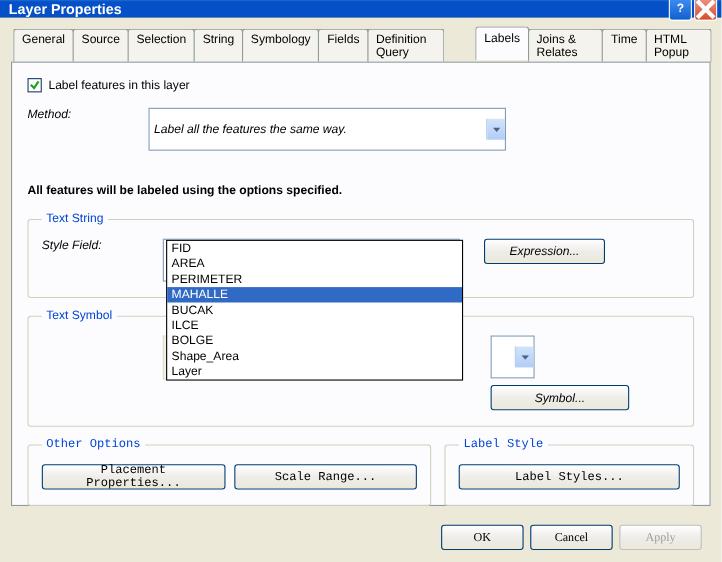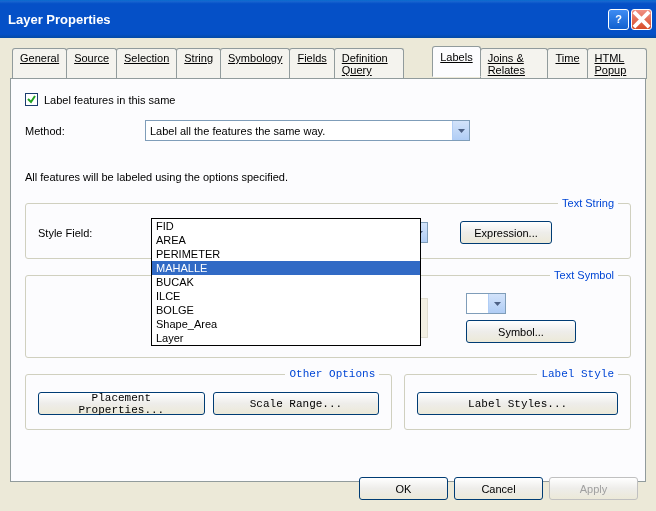--- a/index.html
+++ b/index.html
@@ -7,21 +7,21 @@
     margin: 0;
     font-family: Tahoma, sans-serif;
     font-size: 11px;
     background: #ece9d8;
     width: 656px;
     height: 511px;
     overflow: hidden;
     position: relative;
   }
   .title-bar {
-    height: 38px;
+    height: 16px;
     background: linear-gradient(to bottom, #0a6cce 0%, #1664cf 4%, #0550c7 10%, #0550c7 90%, #044aa5 100%);
     color: #fff;
     display: flex;
     align-items: center;
     justify-content: space-between;
     padding: 0 4px 0 8px;
     font-size: 13px;
     font-weight: bold;
   }
   .title-controls { display: flex; gap: 2px; }
@@ -37,21 +37,20 @@
   .title-help { background: linear-gradient(to bottom, #3f8cf3, #1060cf); }
   .title-close { background: linear-gradient(to bottom, #f09184, #d74b28); }
   .content {
     padding: 9px 10px 10px 10px;
   }
   .tab-strip {
     display: flex;
     position: relative;
     top: 1px;
     margin-left: 2px;
-    text-decoration: underline;
   }
   .tab {
     padding: 3px 7px;
     border: 1px solid #919b9c;
     background: #f4f3ee;
     border-bottom: none;
     border-radius: 3px 3px 0 0;
     margin-right: -1px;
     cursor: pointer;
     position: relative;
@@ -71,81 +70,81 @@
     padding: 14px;
     height: 404px;
     position: relative;
   }
   .checkbox-row { display: flex; align-items: center; gap: 6px; margin-bottom: 14px; }
   .checkbox {
     width: 13px; height: 13px; border: 1px solid #1a3b6e; background: #fff;
     display: flex; align-items: center; justify-content: center;
   }
   .checkbox svg { width: 11px; height: 11px; }
-  .row { display: flex; align-items: center; gap: 20px; }
+  .row { display: flex; align-items: flex-start; gap: 10px; font-style: italic; }
   .label-col { width: 100px; }
   .select {
     border: 1px solid #7f9db9;
     background: #fff;
-    height: 21px;
+    height: 39px;
     display: flex; align-items: center; justify-content: space-between;
     padding: 0 0 0 4px;
     position: relative;
   }
   .select-arrow {
     width: 17px; height: 19px;
     background: linear-gradient(to bottom, #d3e3fa, #b0cdf5);
     border-left: 1px solid #b0cdf5;
     display: flex; align-items: center; justify-content: center;
   }
   .select-arrow svg { width: 7px; height: 4px; }
   .method-row .select { width: 325px; }
-  .info-text { margin: 30px 0 14px 0; }
+  .info-text { margin: 30px 0 14px 0; font-weight: bold; }
   fieldset {
     border: 1px solid #d0d0bf;
     border-radius: 3px;
     margin: 0 0 10px 0;
     padding: 12px 12px 14px 12px;
     position: relative;
   }
-  legend { color: #0046d5; padding: 0 4px; text-align: right; }
+  legend { color: #0046d5; padding: 0 4px; }
   .field-select { width: 270px; }
   .btn {
     border: 1px solid #003c74;
     background: linear-gradient(to bottom, #ffffff, #eeedea 50%, #ece9d8);
     border-radius: 3px;
     padding: 3px 8px;
     text-align: center;
     cursor: pointer;
     height: 23px;
     display: flex; align-items: center; justify-content: center;
   }
   .btn.disabled { color: #a0a0a0; border-color: #c0c0c0; cursor: default; }
-  .expr-btn { width: 92px; margin-left: 12px; }
+  .expr-btn { width: 110px; margin-left: 12px; }
   .symbol-preview {
     width: 270px; height: 40px;
     background: #f2efe3;
     border: 1px solid #e0ddd0;
     display: flex; align-items: center; justify-content: flex-start;
     padding-left: 90px;
     font-family: Arial; font-size: 10px;
   }
   .text-symbol-right { display: flex; flex-direction: column; gap: 6px; margin-left: 18px; }
-  .symbol-btn { width: 110px; }
+  .symbol-btn { width: 126px; }
   .small-select { width: 40px; }
   .options-row { display: flex; gap: 12px; }
   .options-row fieldset { flex: 1; font-family: Liberation Mono, monospace; }
   .opt-btns { display: flex; gap: 8px; }
   .opt-btn { flex: 1; }
   .bottom-bar {
     position: absolute;
     bottom: 11px; right: 18px;
     display: flex; gap: 6px;
   }
-  .bottom-bar .btn { width: 89px; }
+  .bottom-bar .btn { width: 75px; font-family: Liberation Serif, serif; }
   .dropdown-list {
     position: absolute;
     left: 151px;
     top: 206px;
     width: 270px;
     border: 1px solid #000;
     background: #fff;
     z-index: 100;
     margin-top: 12px;
   }
@@ -189,21 +188,21 @@
   </div>
 
   <div class="tab-panel">
 
     <div class="checkbox-row">
       <div class="checkbox">
         <svg viewBox="0 0 11 11">
             <path d="M2 5 L5 8 L9 2" stroke="#21a121" stroke-width="2" fill="none"></path>
           </svg>
       </div>
-      <span>Label features in this same</span>
+      <span>Label features in this layer</span>
     </div>
 
     <div class="row method-row">
       <div class="label-col">Method:</div>
       <div class="select">
         <span>Label all the features the same way.</span>
         <div class="select-arrow">
           <svg viewBox="0 0 7 4">
               <path d="M0 0 L3.5 4 L7 0 Z" fill="#4d6185"></path>
             </svg>

